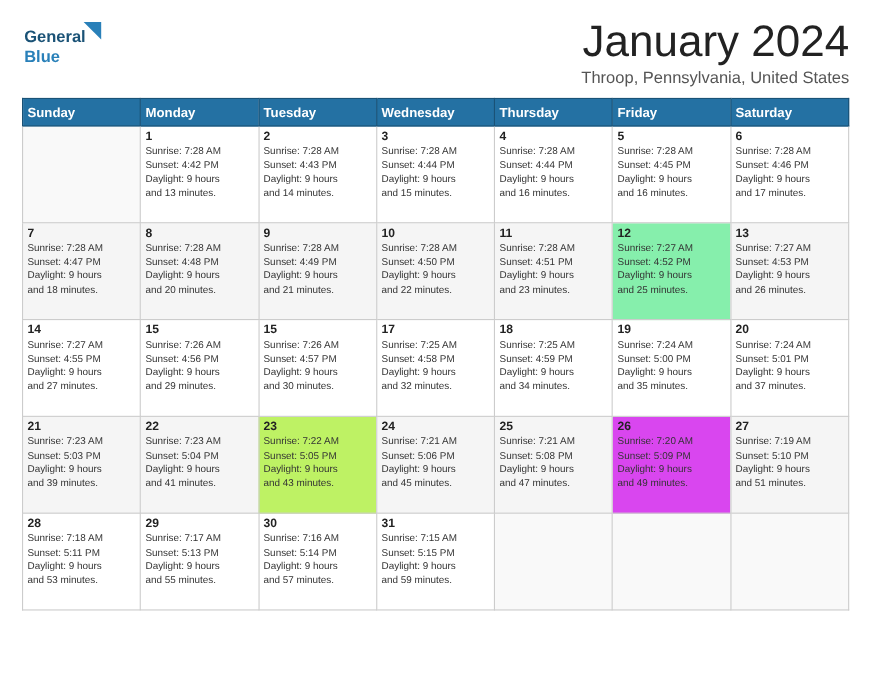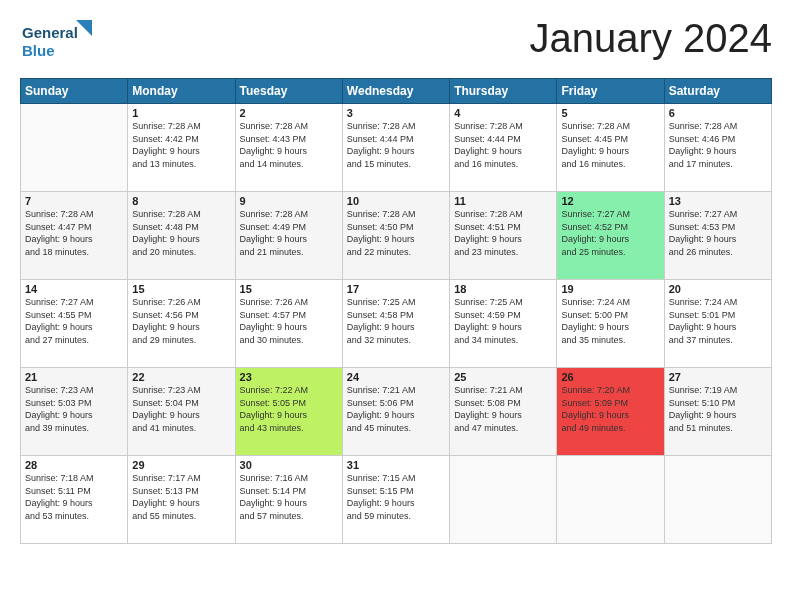--- a/index.html
+++ b/index.html
@@ -96,20 +96,21 @@
 
           <text x="2" y="22" font-family="Arial" font-size="15" font-weight="bold" fill="#1a5276">General</text>
 
           <text x="2" y="40" font-family="Arial" font-size="15" font-weight="bold" fill="#2980b9">Blue</text>
         </svg>
       </div>
     </div>
 
     <div class="title-block">
       <div class="main-title">January 2024</div>
+      <div class="subtitle">Throop, Pennsylvania, United States</div>
     </div>
   </div>
 
   <table class="calendar">
     <thead>
       <tr>
         <th>Sunday</th>
         <th>Monday</th>
         <th>Tuesday</th>
         <th>Wednesday</th>
@@ -295,21 +296,21 @@
 Daylight: 9 hours
 and 45 minutes.</div>
           </td>
           <td style="background: rgb(245, 245, 245);">
             <span class="day-num">25</span>
             <div class="day-info" style="white-space: pre-line;">Sunrise: 7:21 AM
 Sunset: 5:08 PM
 Daylight: 9 hours
 and 47 minutes.</div>
           </td>
-          <td style="background: #ef4444;">
+          <td style="background: #d946ef;">
             <span class="day-num">26</span>
             <div class="day-info" style="white-space: pre-line;">Sunrise: 7:20 AM
 Sunset: 5:09 PM
 Daylight: 9 hours
 and 49 minutes.</div>
           </td>
           <td style="background: rgb(245, 245, 245);">
             <span class="day-num">27</span>
             <div class="day-info" style="white-space: pre-line;">Sunrise: 7:19 AM
 Sunset: 5:10 PM

